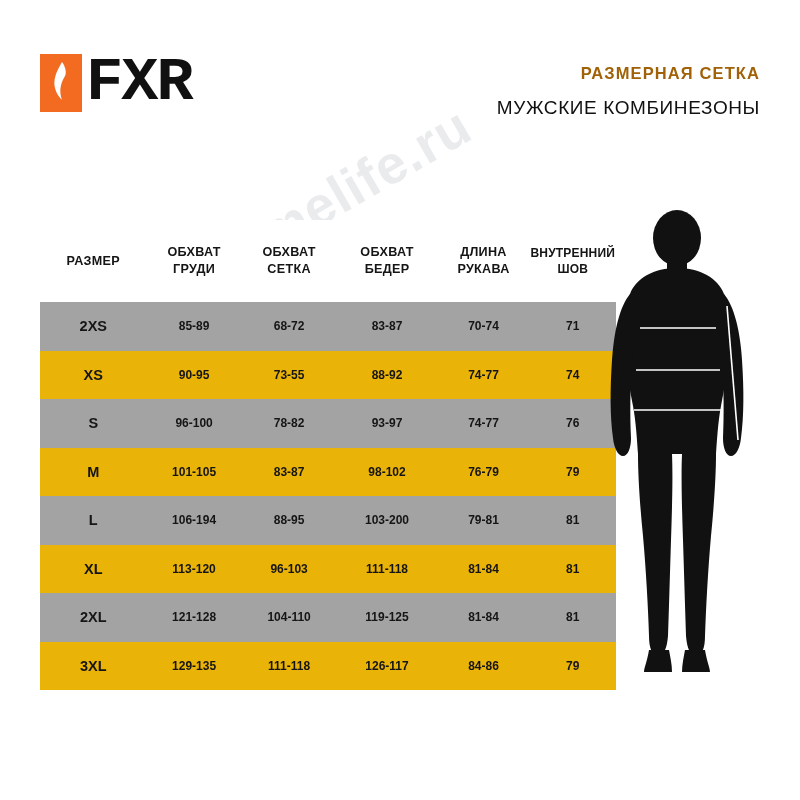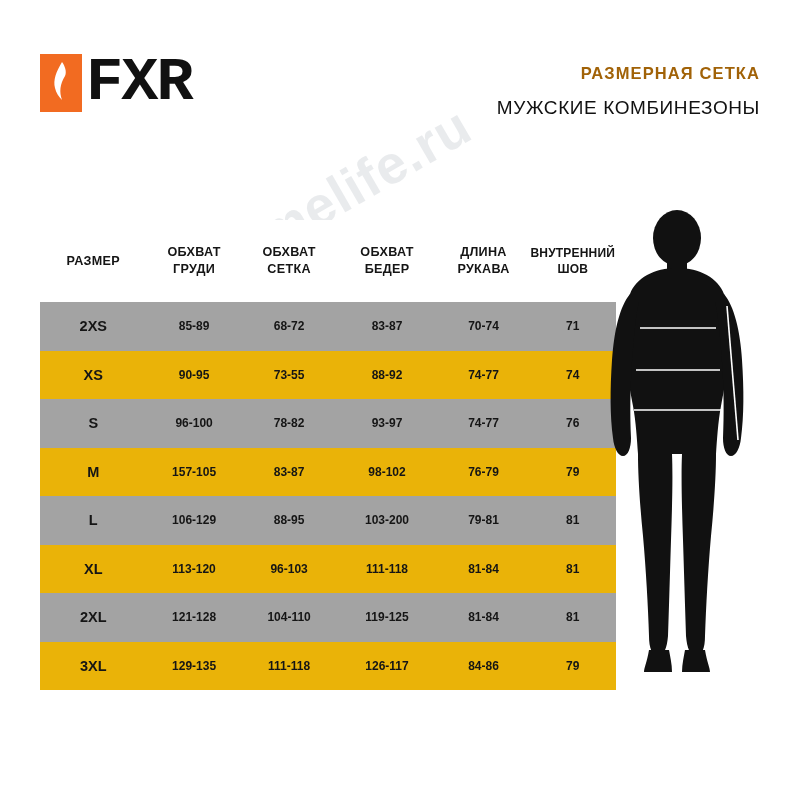--- a/index.html
+++ b/index.html
@@ -228,29 +228,29 @@
         <tr class="odd">
           <td class="size">S</td>
           <td>96-100</td>
           <td>78-82</td>
           <td>93-97</td>
           <td>74-77</td>
           <td>76</td>
         </tr>
         <tr class="even">
           <td class="size">M</td>
-          <td>157-105</td>
+          <td>101-105</td>
           <td>83-87</td>
           <td>98-102</td>
           <td>76-79</td>
           <td>79</td>
         </tr>
         <tr class="odd">
           <td class="size">L</td>
-          <td>106-129</td>
+          <td>106-194</td>
           <td>88-95</td>
           <td>103-200</td>
           <td>79-81</td>
           <td>81</td>
         </tr>
         <tr class="even">
           <td class="size">XL</td>
           <td>113-120</td>
           <td>96-103</td>
           <td>111-118</td>

